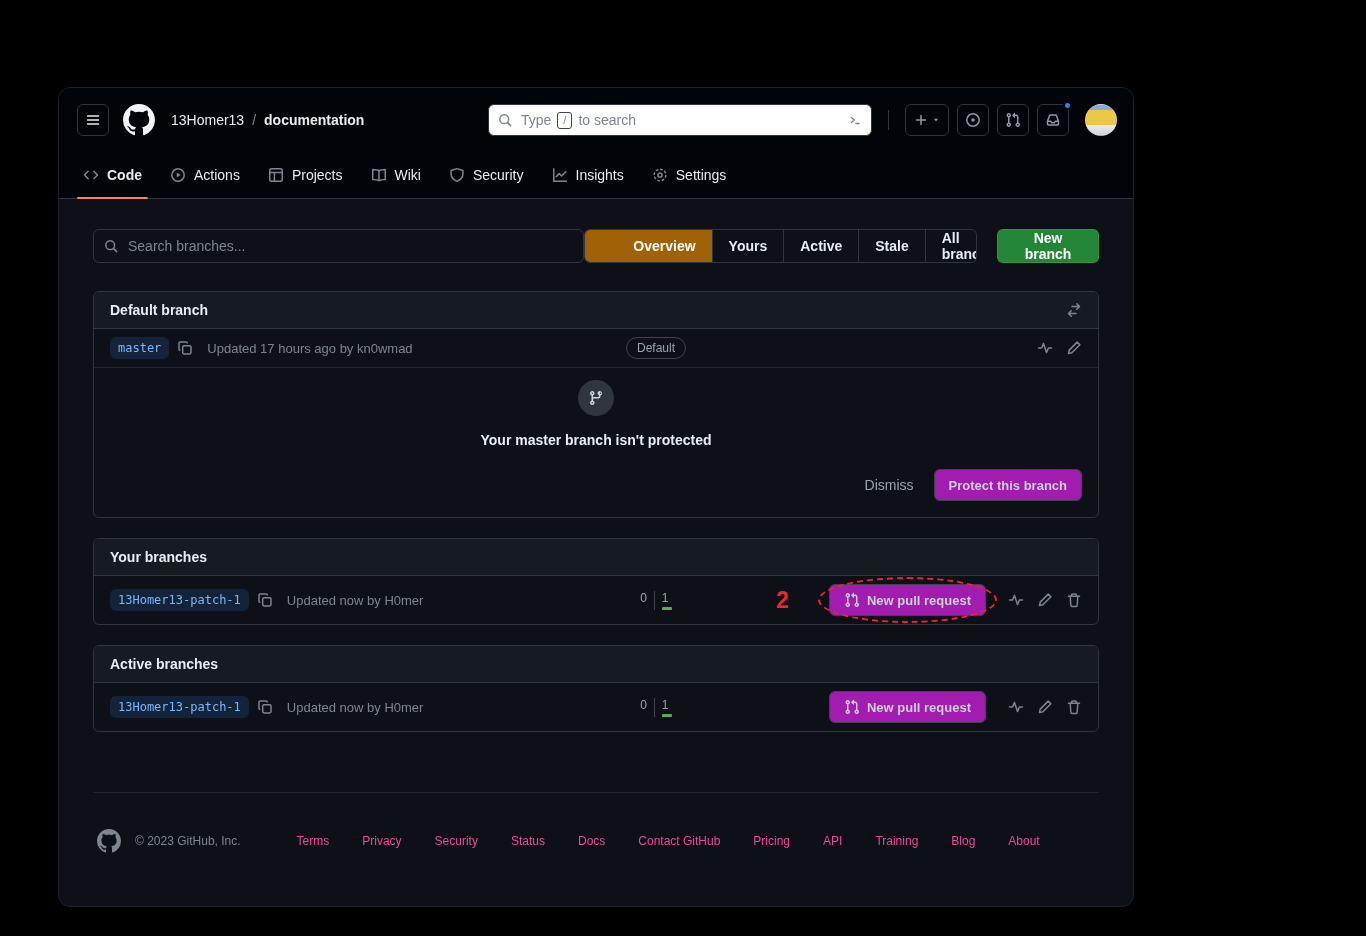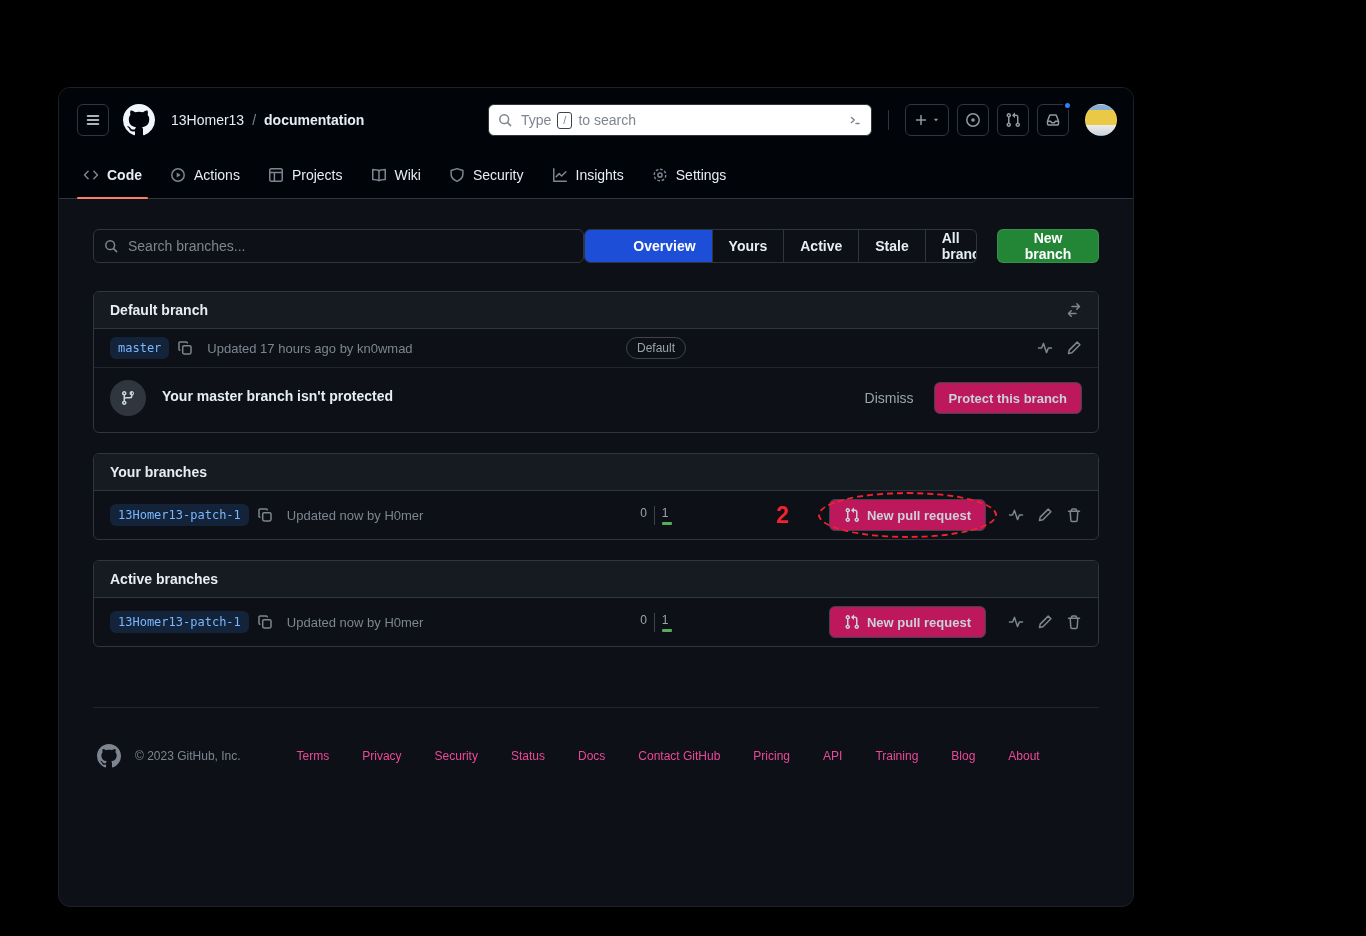--- a/index.html
+++ b/index.html
@@ -48,44 +48,44 @@
   .toolbar { display:flex; align-items:center; margin-bottom:28px; }
   .bsearch { position:relative; width:574px; }
   .bsearch input { width:100%; height:34px; background:#0d1117; border:1px solid #30363d; border-radius:6px;
                    color:#e6edf3; font-size:14px; padding:0 12px 0 34px; font-family:inherit; outline:none; }
   .bsearch input::placeholder { color:#7d8590; }
   .bsearch .ic { position:absolute; left:10px; top:9px; color:#7d8590; }
   .segmented { margin-left:auto; display:flex; border:1px solid #30363d; border-radius:6px; overflow:hidden; height:34px; }
   .seg { display:flex; align-items:center; padding:0 16px; font-size:14px; font-weight:600; color:#e6edf3;
          cursor:pointer; border-left:1px solid #30363d; }
   .seg:first-child { border-left:none; }
-  .seg.active { background:#1d4ed8; color:#fff;padding-left:48px; }
+  .seg.active { background:#a16207; color:#fff;padding-left:48px; }
   .btn-green { margin-left:20px; height:34px; padding:0 16px; background:#238636; color:#fff; font-size:14px;
                font-weight:600; border:1px solid rgba(240,246,252,.1); border-radius:6px; cursor:pointer; font-family:inherit; }
 
   
   .panel { border:1px solid #30363d; border-radius:6px; margin-bottom:20px; overflow:hidden; }
   .panel-head { display:flex; align-items:center; justify-content:space-between; background:#161b22;
                 padding:0 16px; height:37px; font-size:14px; font-weight:600; border-bottom:1px solid #30363d; }
   .brow { display:grid; grid-template-columns:1fr 100px 280px 96px; align-items:center; padding:8px 16px; }
-  .protect { border-top:1px solid #21262d; }
+  .protect { border-top:1px solid #21262d;flex-direction:column; }
   .bleft { display:flex; align-items:center; gap:8px; min-width:0; }
   .chip { font-family:"DejaVu Sans Mono",monospace; font-size:12px; color:#7ab7ff; background:rgba(56,139,253,.15);
           padding:4px 8px; border-radius:6px; cursor:pointer; }
   .ghost-ic { background:none; border:none; color:#7d8590; cursor:pointer; padding:0; display:flex; }
   .updated { font-size:13px; color:#7d8590; margin-left:6px; white-space:nowrap; }
   .pill { justify-self:center; border:1px solid #3d444d; color:#9aa4ae; font-size:12px; font-weight:500;
           border-radius:999px; padding:3px 10px; }
   .counts { display:flex; justify-self:center; font-size:12px; color:#9aa4ae; line-height:14px; }
   .cc { display:flex; flex-direction:column; }
   .cc.behind { align-items:flex-end; padding-right:7px; border-right:1px solid #3d444d; }
   .cc.ahead { align-items:flex-start; padding-left:7px; }
   .cbar { height:3px; border-radius:1px; background:#57ab5a; margin-top:2px; display:block; }
   .bpr { display:flex; justify-content:flex-end; align-items:center; gap:40px; }
-  .btn-default { display:flex; align-items:center; gap:7px; height:32px; padding:0 14px; background:#be185d;
+  .btn-default { display:flex; align-items:center; gap:7px; height:32px; padding:0 14px; background:#a21caf;
                  border:1px solid #3d444d; border-radius:6px; color:#c9d1d9; font-size:13px; font-weight:600;
                  cursor:pointer; font-family:inherit; white-space:nowrap; }
   .bacts { display:flex; justify-content:flex-end; align-items:center; gap:13px; }
   .btn-wrap { position:relative; display:inline-flex; }
   .ellipse { position:absolute; left:-11px; right:-11px; top:-7px; bottom:-7px; border:2.5px dashed #f5222d;
              border-radius:50%; pointer-events:none; }
   .annot-num { font-size:23px; font-weight:700; color:#f5222d; }
 
   
   .protect { display:flex; align-items:center; gap:16px; padding:12px 16px 16px; }

